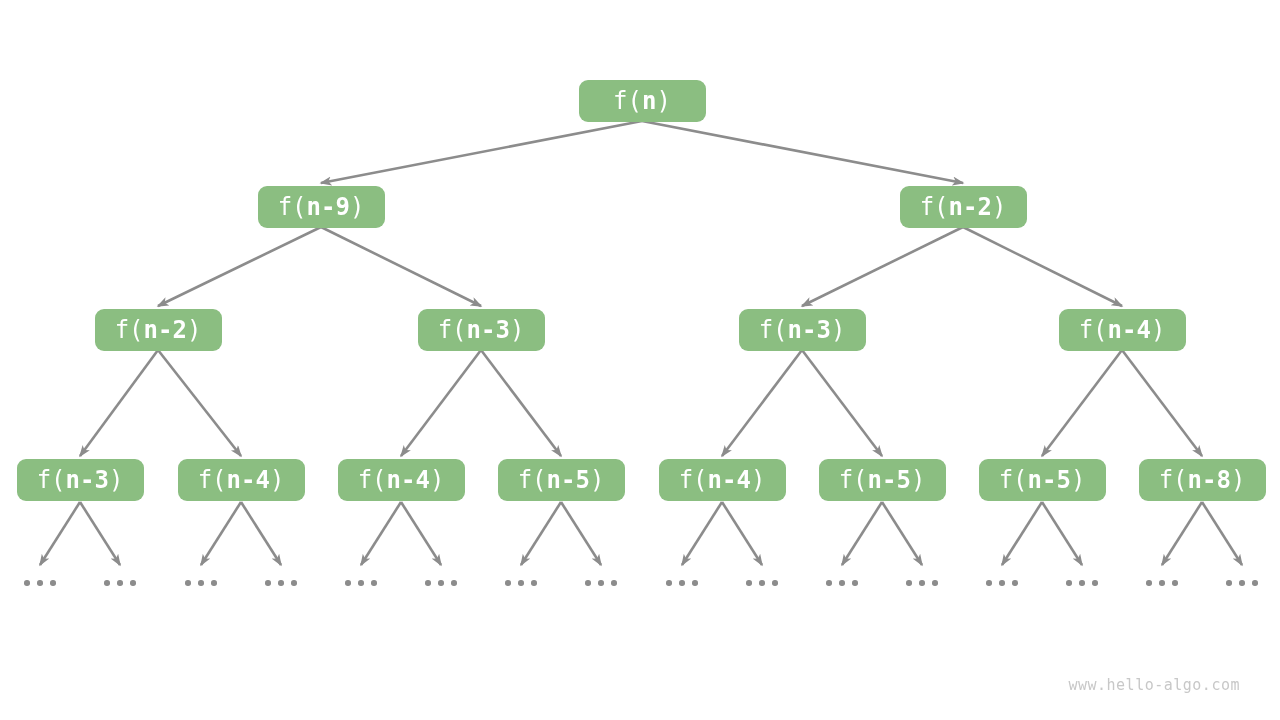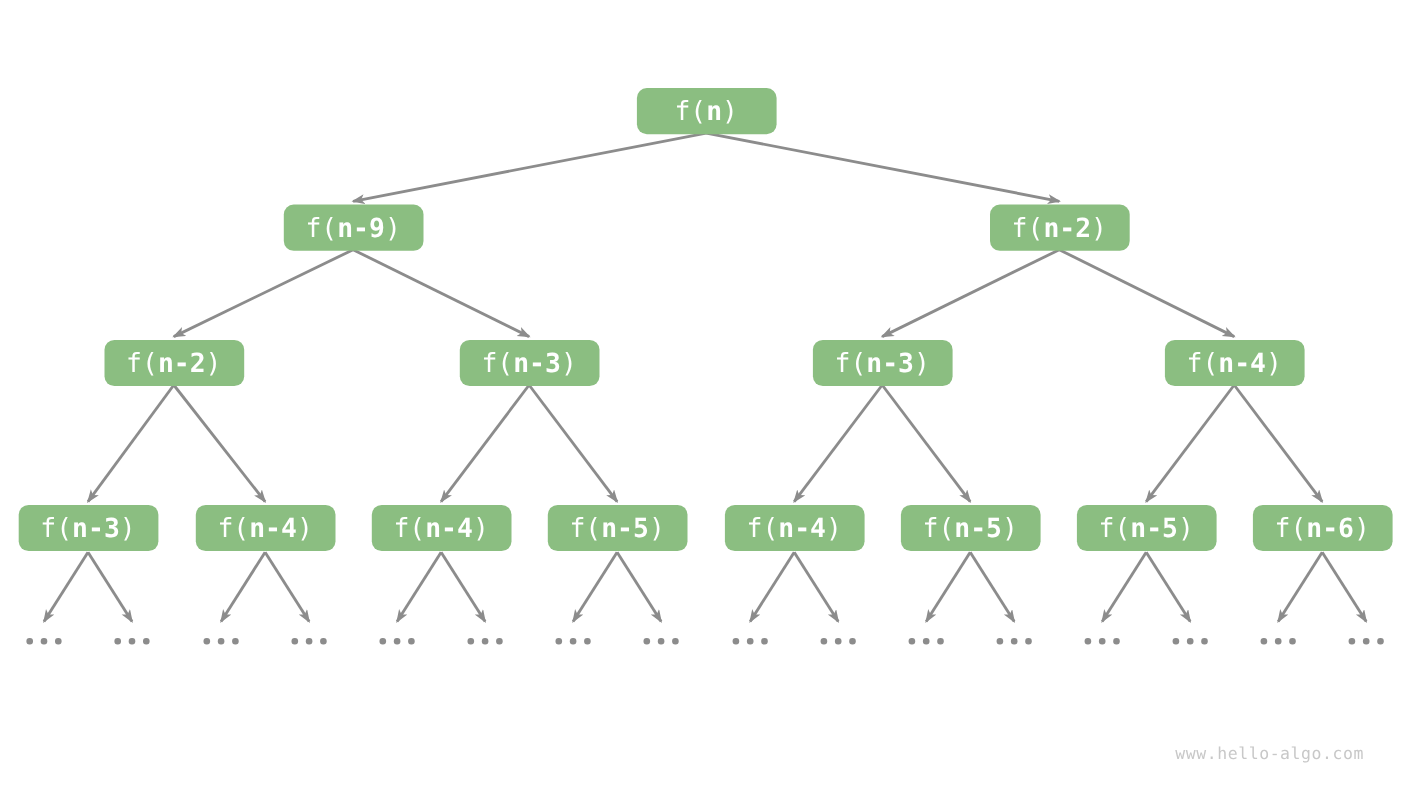--- a/index.html
+++ b/index.html
@@ -163,21 +163,21 @@
         <span class="arg">n-5</span>
         <span>)</span>
       </div>
       <div class="node" style="left: 978.5px; top: 459px; width: 127px; height: 42px; background: rgb(139, 190, 129); color: rgb(255, 255, 255);">
         <span>f(</span>
         <span class="arg">n-5</span>
         <span>)</span>
       </div>
       <div class="node" style="left: 1138.5px; top: 459px; width: 127px; height: 42px; background: rgb(139, 190, 129); color: rgb(255, 255, 255);">
         <span>f(</span>
-        <span class="arg">n-6</span>
+        <span class="arg">n-8</span>
         <span>)</span>
       </div>
       <div class="dots-group" aria-label="..." style="left: 24.25px; top: 580px;">
         <span class="dot" style="background: rgb(140, 140, 140);"></span>
         <span class="dot" style="background: rgb(140, 140, 140);"></span>
         <span class="dot" style="background: rgb(140, 140, 140);"></span>
       </div>
       <div class="dots-group" aria-label="..." style="left: 104.25px; top: 580px;">
         <span class="dot" style="background: rgb(140, 140, 140);"></span>
         <span class="dot" style="background: rgb(140, 140, 140);"></span>

